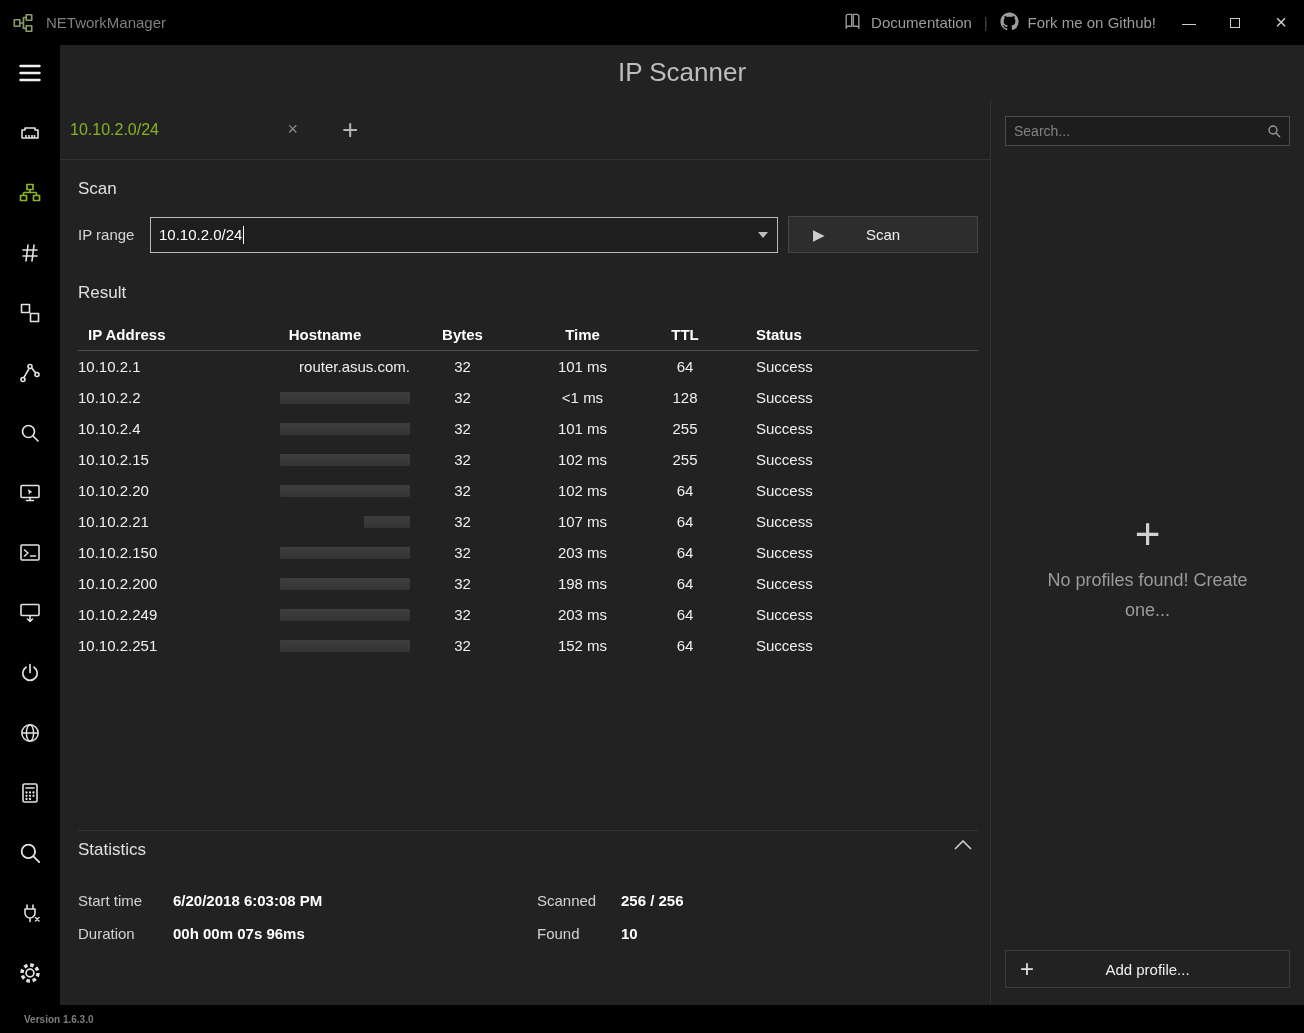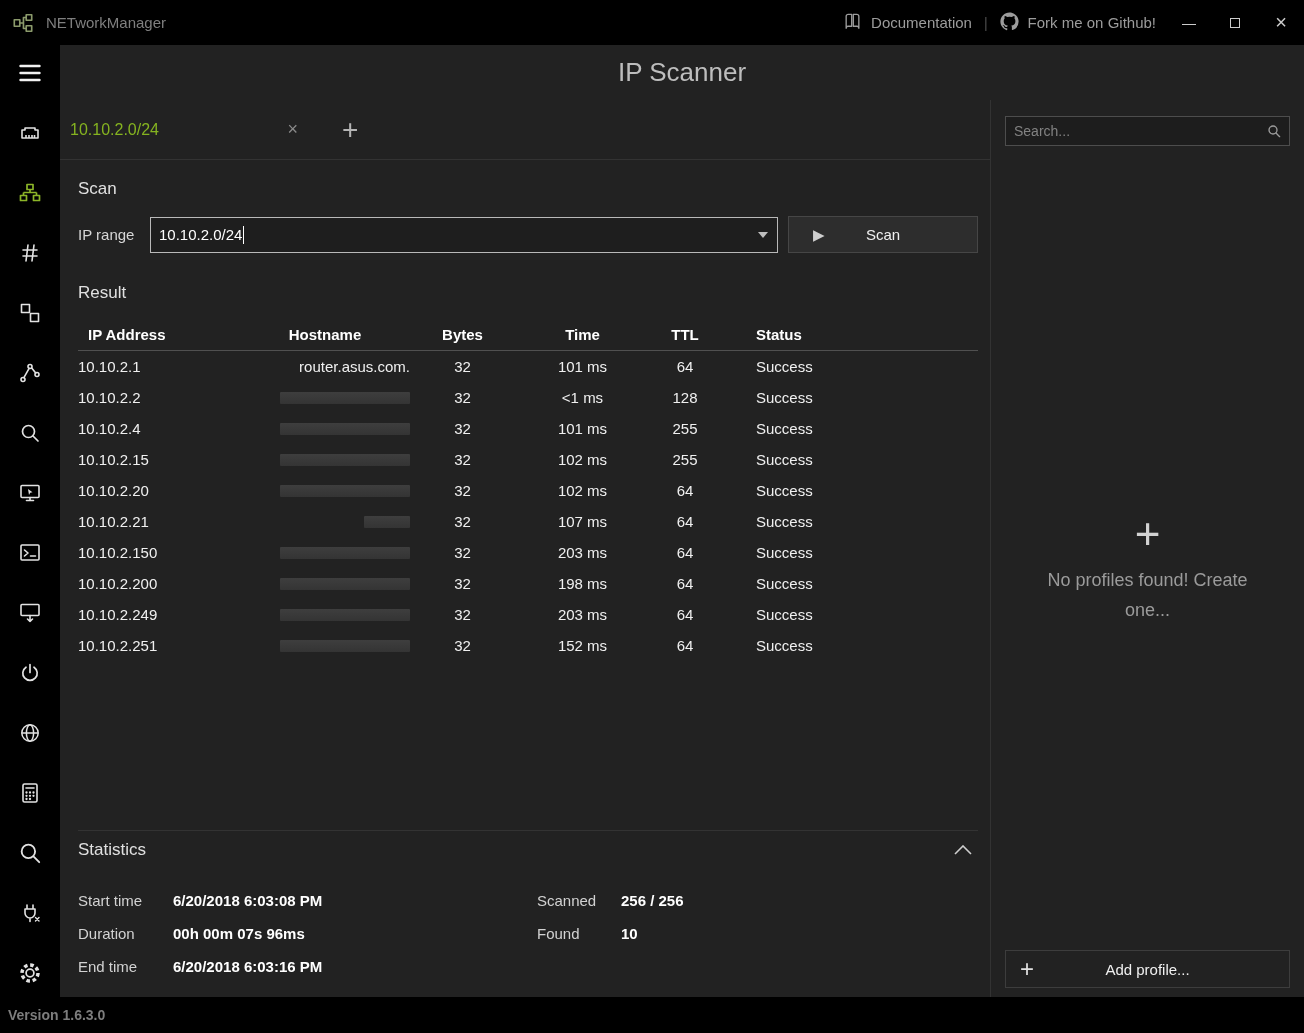--- a/index.html
+++ b/index.html
@@ -58,21 +58,21 @@
   .t-row { height:31px; font-size:15px; color:#f0f0f0; cursor:default; }
   .h-ip { padding-left:10px; }
   .h-host, .h-bytes, .h-time, .h-ttl { text-align:center; }
   .h-status { padding-left:36px; }
   .c-bytes, .c-time, .c-ttl { text-align:center; }
   .c-host { display:flex; justify-content:flex-end; align-items:center; }
   .c-status { padding-left:36px; }
   .redact { height:12px; background:linear-gradient(#3e3e3e,#343434); border-radius:1px; }
 
   .stats { position:absolute; left:18px; right:12px; top:730px; border-top:1px solid #333; }
-  .stats-head { display:flex; align-items:center; margin-top:9px; }
+  .stats-head { display:flex; margin-top:9px; }
   .stats-chevron { margin-left:auto; margin-right:6px; cursor:pointer; display:flex; }
   .stats-grid { display:flex; margin-top:24px; }
   .stats-col.left { width:459px; }
   .stat-row { display:flex; align-items:center; height:33px; font-size:15px; }
   .stat-label { color:#d2d2d2; }
   .stats-col.left .stat-label { width:95px; }
   .stats-col.right .stat-label { width:84px; }
   .stat-value { font-weight:bold; color:#fff; }
 
   
@@ -86,22 +86,22 @@
   .profiles-search input::placeholder { color:#828282; }
   .search-icon { position:absolute; right:8px; top:50%; transform:translateY(-50%); display:flex; cursor:pointer; }
   .profiles-empty { position:absolute; left:14px; right:14px; top:412px; text-align:center; color:#9b9b9b; }
   .empty-plus { font-size:44px; font-weight:300; color:#d2d2d2; line-height:1; }
   .empty-msg { font-size:18px; margin:10px auto 0; width:250px; line-height:1.65; }
   .add-profile { position:absolute; left:14px; right:14px; bottom:17px; height:38px; border:1px solid #3d3d3d; background:transparent;
                  display:flex; align-items:center; justify-content:center; color:#f0f0f0; font-size:15px; cursor:pointer; }
   .add-plus { position:absolute; left:14px; font-size:24px; font-weight:300; color:#e0e0e0; line-height:1; }
 
   
-  .statusbar { position:absolute; bottom:0; left:0; right:0; height:36px; background:#000; display:flex; align-items:center;
-               padding-left:8px; font-size:14px; font-weight:bold; color:#7d7d7d; }
+  .statusbar { position:absolute; bottom:0; left:0; right:0; height:28px; background:#000; display:flex; align-items:center;
+               padding-left:24px; font-size:10px; font-weight:bold; color:#7d7d7d; }
 </style>
 </head>
 <body>
 
 <div class="window">
 
   <div class="titlebar">
     <span class="app-icon">
       <svg width="22" height="22" viewBox="0 0 24 24" fill="none" stroke="#8b9a6b" stroke-width="1.8" stroke-linejoin="round">
         <rect x="2.5" y="8.5" width="6" height="7"></rect>
@@ -435,24 +435,20 @@
       <div class="stats-grid">
         <div class="stats-col left">
           <div class="stat-row">
             <span class="stat-label">Start time</span>
             <span class="stat-value">6/20/2018 6:03:08 PM</span>
           </div>
           <div class="stat-row">
             <span class="stat-label">Duration</span>
             <span class="stat-value">00h 00m 07s 96ms</span>
           </div>
-          <div class="stat-row">
-            <span class="stat-label">End time</span>
-            <span class="stat-value">6/20/2018 6:03:16 PM</span>
-          </div>
         </div>
         <div class="stats-col right">
           <div class="stat-row">
             <span class="stat-label">Scanned</span>
             <span class="stat-value">256 / 256</span>
           </div>
           <div class="stat-row">
             <span class="stat-label">Found</span>
             <span class="stat-value">10</span>
           </div>

